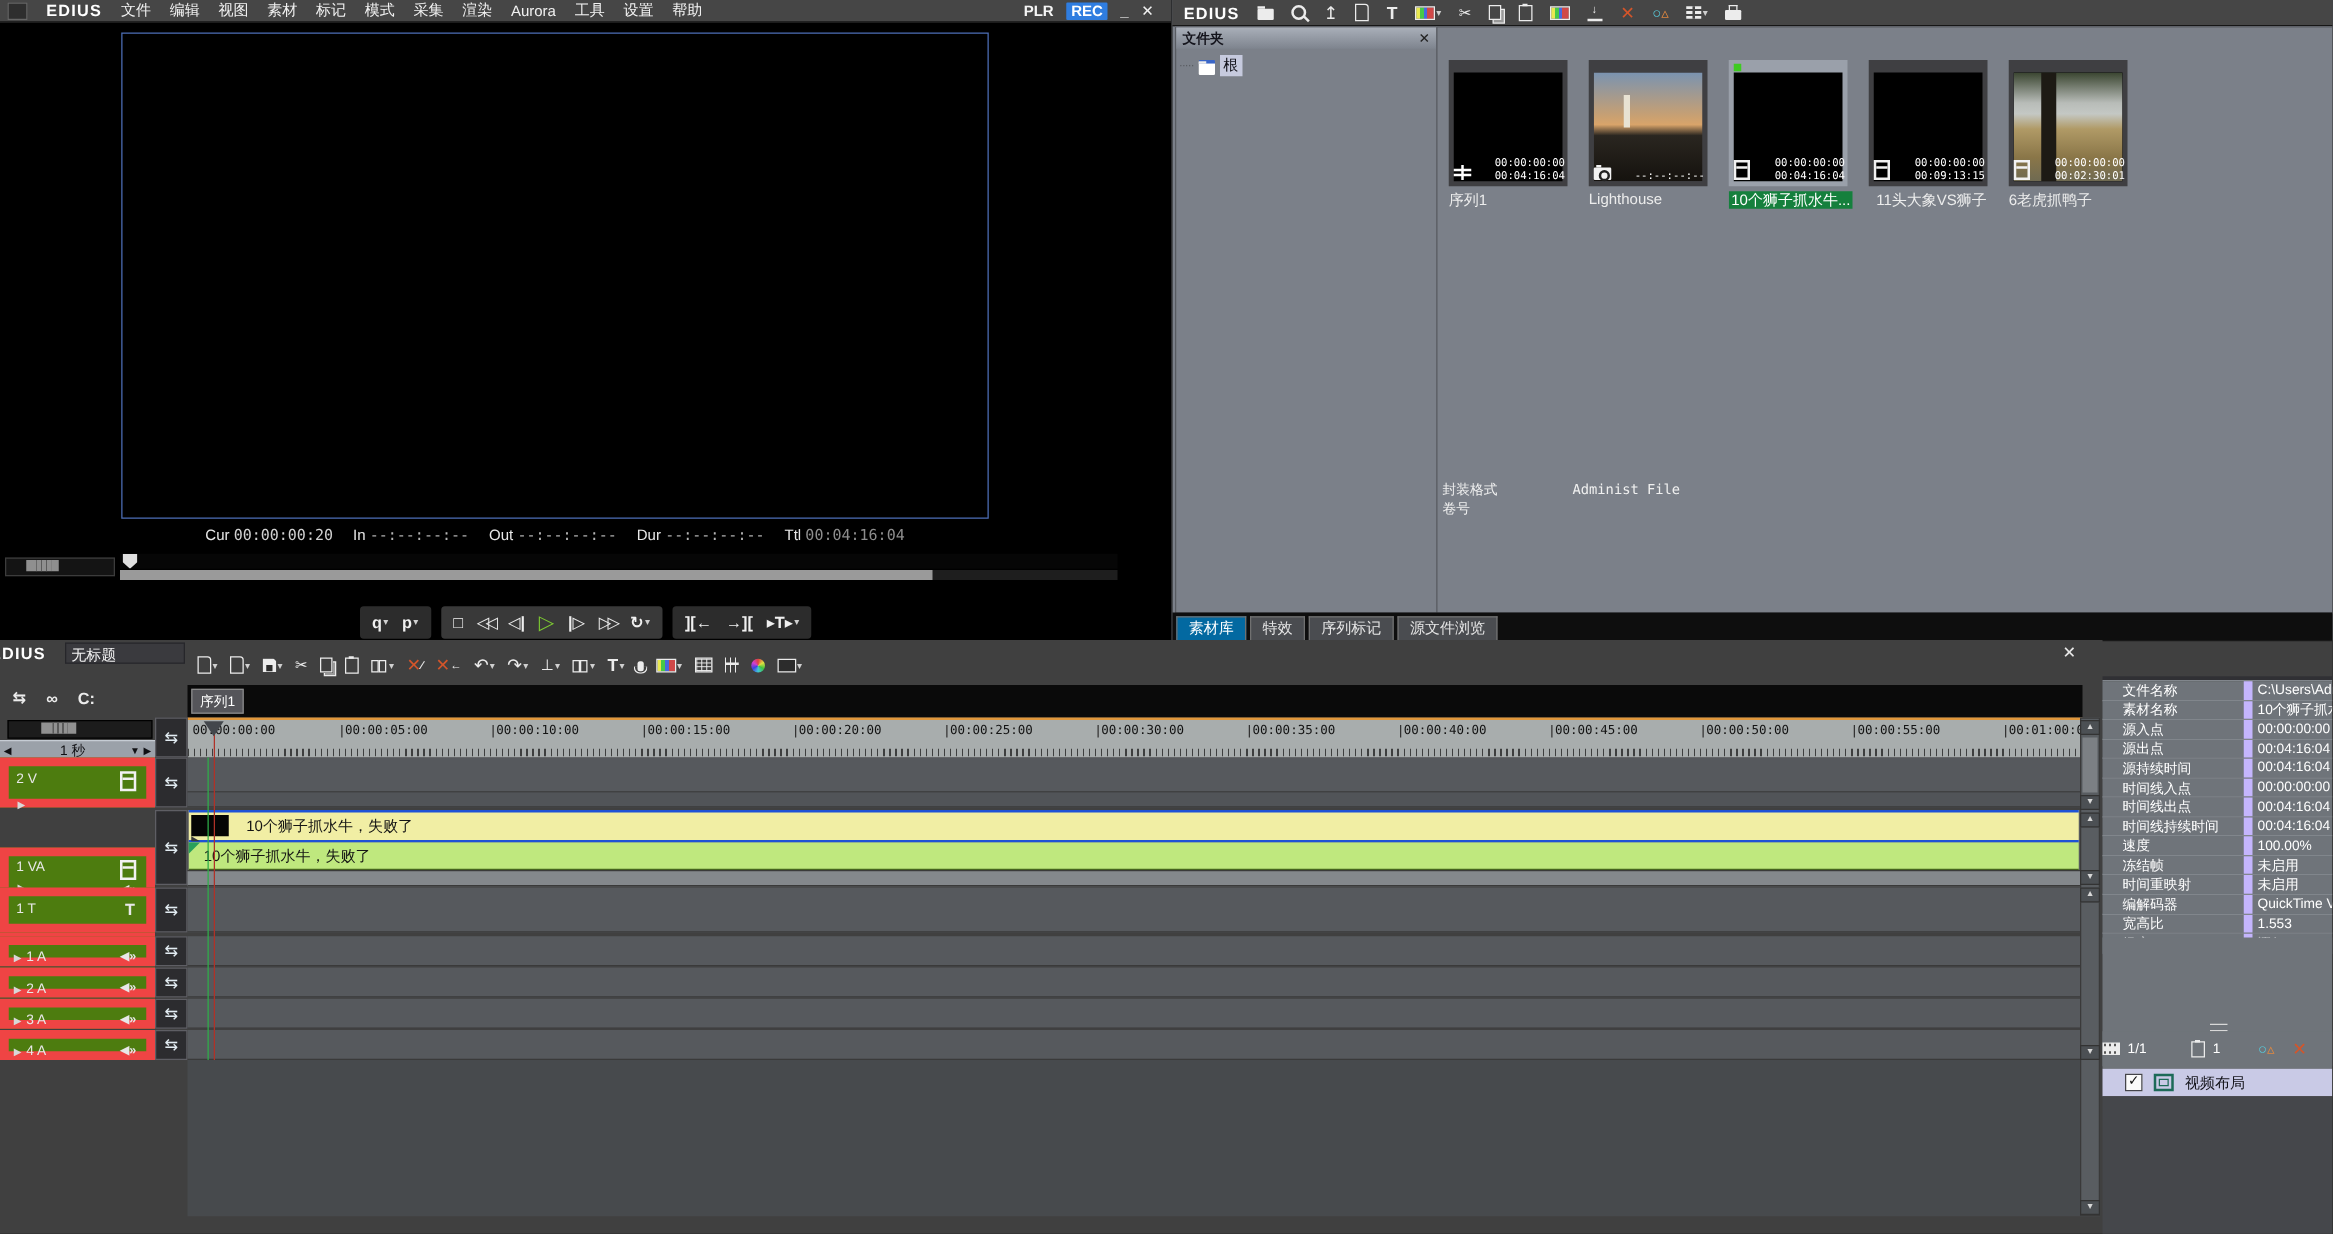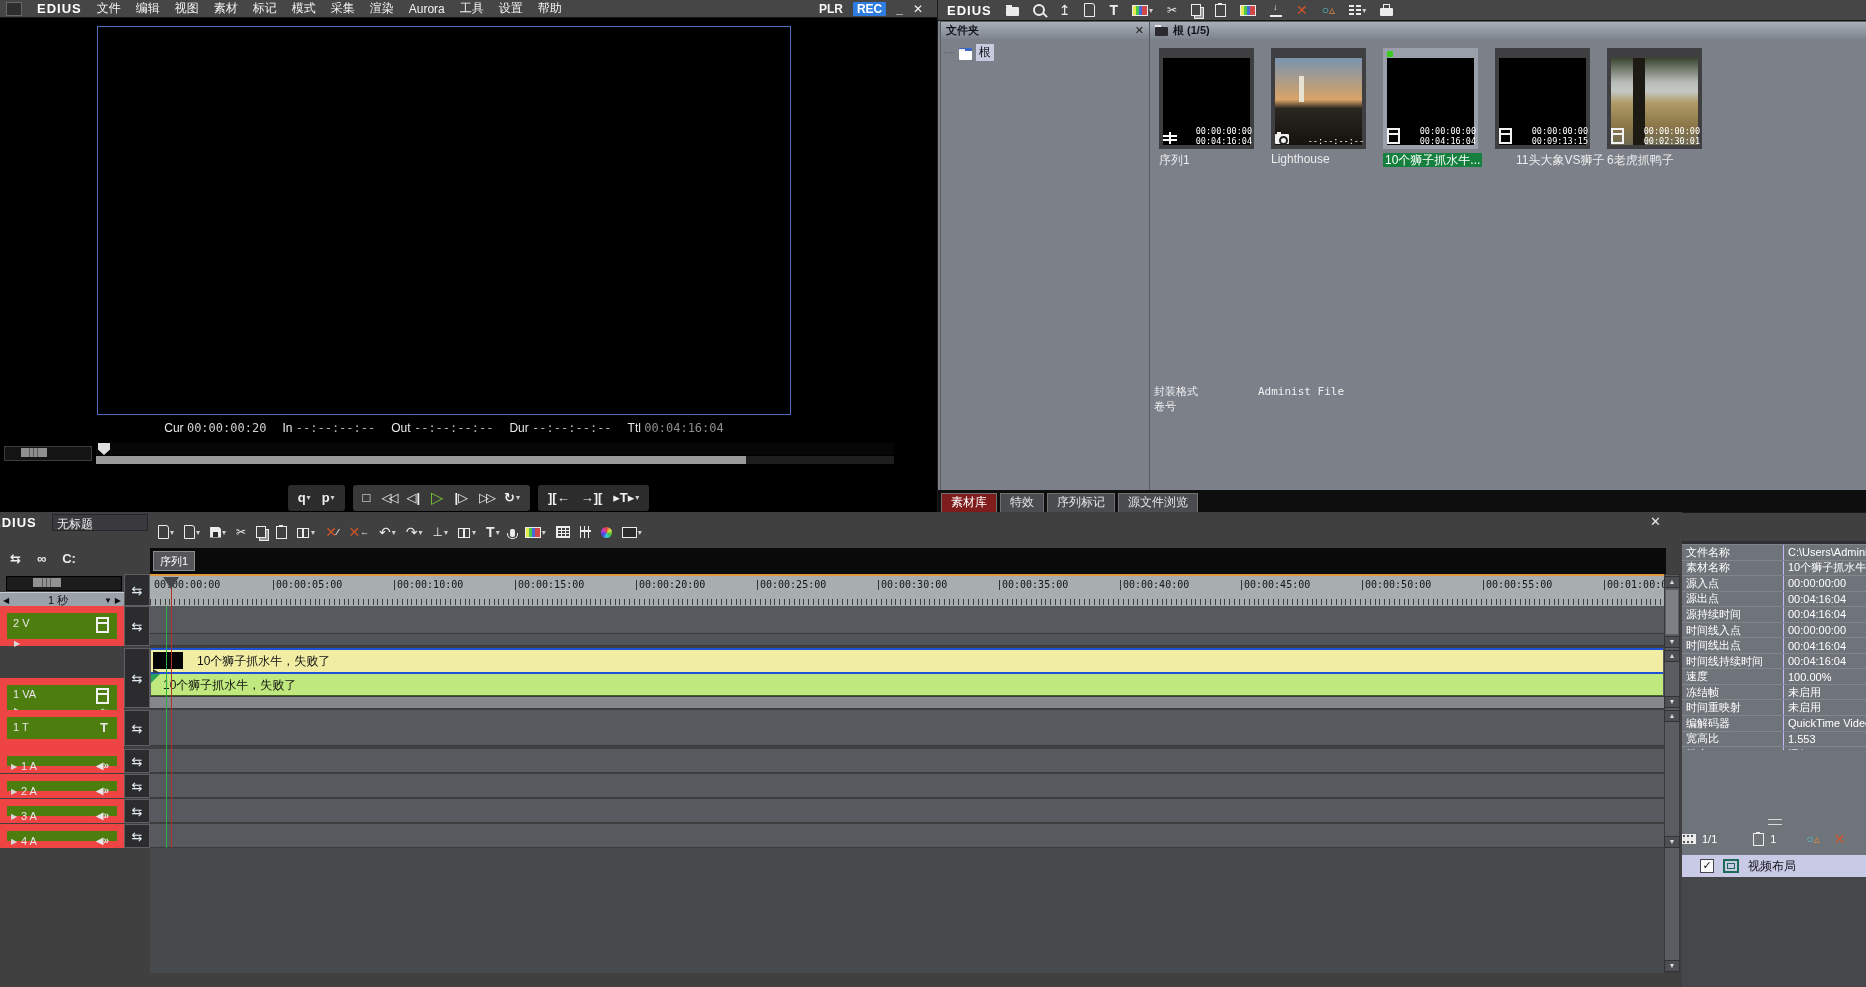--- a/index.html
+++ b/index.html
@@ -112,21 +112,21 @@
   .thumb-zoo::before{content:'';position:absolute;left:22px;top:0;width:12px;height:100%;background:#1d1a14}
   .propwrap{position:absolute;left:0px;top:362px;width:470px;font-size:11px;color:#f0f0f0}
   .prophd{display:flex;height:16px;border-top:1px solid #9aa0a8;border-bottom:1px solid #565a60;font-weight:bold;align-items:center}
   .prophd div,.proprow div{padding-left:4px}
   .pc1{width:100px;border-right:1px solid #9aa0a8;height:100%;display:flex;align-items:center}
   .pc2{width:108px;border-right:1px solid #9aa0a8;height:100%;display:flex;align-items:center}
   .pc3{flex:1}
   .proprow{display:flex;height:15px;align-items:center}
   #bintabs{position:absolute;left:0;top:490px;width:929px;height:22px;background:#0e0e0e;display:flex;gap:3px;padding:3px 3px 0;box-sizing:border-box}
   .btab{padding:0 9px;font-size:12px;background:#4a4c50;color:#e6e6e6;border:1px solid #707070;border-bottom:none;height:18px;line-height:17px}
-  .btab.act{background:#7f1d1d;color:#fff}
+  .btab.act{background:#0369a1;color:#fff}
 
   
   .tl-title-clip{left:0;top:515px;width:46px;height:16px;overflow:hidden}
   .tl-title-clip span{margin-left:-8px;font-weight:bold;font-size:13px;letter-spacing:1px;color:#fff;display:inline-block}
   #tl-name{left:52px;top:514px;width:96px;height:17px;background:#3a3a3e;border:1px solid #26262a;color:#f2f2f2;font-size:12px;padding:1px 4px;box-sizing:border-box}
   #tl-close{left:1650px;top:514px;font-size:13px;font-weight:bold;color:#e8e8e8}
   #tl-toolbar{left:158px;top:520px;height:24px;display:flex;align-items:center;gap:10px}
   #tl-lefticons{left:10px;top:548px;height:20px;display:flex;align-items:center;gap:16px;color:#ececec;font-size:13px;font-weight:bold}
   #zoomslider{left:6px;top:576px;width:114px;height:13px;background:#1c1c1c;border:1px solid #000}
   #zoomhandle{left:26px;top:1px;width:28px;height:9px;background:#919191;
@@ -154,21 +154,21 @@
   #acliptext{position:absolute;left:12px;top:3px}
   #mutestrip{left:150px;top:697px;width:1514px;height:11px;background:#84888c;border-bottom:1px solid #3a3a3a}
   .phline{position:absolute;width:1px}
   #phtri{left:163px;top:577px;width:0;height:0;border-left:8px solid transparent;border-right:8px solid transparent;border-top:12px solid #43474c}
   .vsb{position:absolute;left:1664px;width:16px;background:#595d61;border:1px solid #3a3a3a;box-sizing:border-box}
   .sbtn{position:absolute;left:1664px;width:16px;height:12px;background:#4c5054;border:1px solid #333;box-sizing:border-box;color:#d8d8d8;font-size:7px;text-align:center;line-height:10px}
 
   
   #infotable{position:absolute;left:0;top:32px;width:184px;background:#6f747a}
   .irow{display:flex;height:14.55px;border-bottom:1px solid #5a5e63;border-top:1px solid #81868c;margin-top:-1px;font-size:11px;color:#fff;align-items:center}
-  .irow .k{width:97px;padding-left:4px;border-right:1px solid #c4b5fd;height:100%;display:flex;align-items:center;overflow:hidden;white-space:nowrap}
+  .irow .k{width:97px;padding-left:16px;border-right:7px solid #c4b5fd;height:100%;display:flex;align-items:center;overflow:hidden;white-space:nowrap}
   .irow .v{flex:1;padding-left:4px;overflow:hidden;white-space:nowrap}
   #layoutrow{position:absolute;left:0;top:342px;width:184px;height:22px;background:#c9cae6;color:#14141a;display:flex;align-items:center;gap:9px;padding-left:18px;box-sizing:border-box;font-size:12px}
   .chk{width:12px;height:12px;background:#fafafa;border:1px solid #44444a;color:#111;font-size:11px;font-weight:bold;line-height:11px;text-align:center}
 </style>
 </head>
 <body>
 
 <div id="root">
 
   <div class="abs" id="player">
@@ -277,24 +277,20 @@
         <span class="x">✕</span>
       </div>
       <div class="treerow">
         <span class="dots">·····</span>
         <span class="ic ic-folder blue"></span>
         <span class="rootlbl">根</span>
       </div>
     </div>
 
     <div class="panel" style="left:211px;top:21px;width:716px;height:468px">
-      <div class="panelhd">
-        <span class="ic ic-folder" style="background:#2a2a30;margin-right:5px"></span>
-        <span>根 (1/5)</span>
-      </div>
 
       <div class="card" style="left:9px">
         <div class="img"></div>
         <span class="cicon ic ic-seqline"></span>
         <div class="tc">
           <div>00:00:00:00</div>
             <div>00:04:16:04</div>
         </div>
       </div>
       <div class="clabel" style="left:9px">序列1</div>
@@ -325,21 +321,21 @@
       </div>
 
       <div class="card" style="left:345px">
         <div class="img"></div>
         <span class="cicon ic ic-film"></span>
         <div class="tc">
           <div>00:00:00:00</div>
             <div>00:09:13:15</div>
         </div>
       </div>
-      <div class="clabel" style="left:366px">11头大象VS狮子</div>
+      <div class="clabel" style="left:351px">11头大象VS狮子</div>
 
       <div class="card" style="left:457px">
         <div class="img">
             <div class="thumb-zoo"></div>
           </div>
         <span class="cicon ic ic-film"></span>
         <div class="tc">
           <div>00:00:00:00</div>
             <div>00:02:30:01</div>
         </div>

